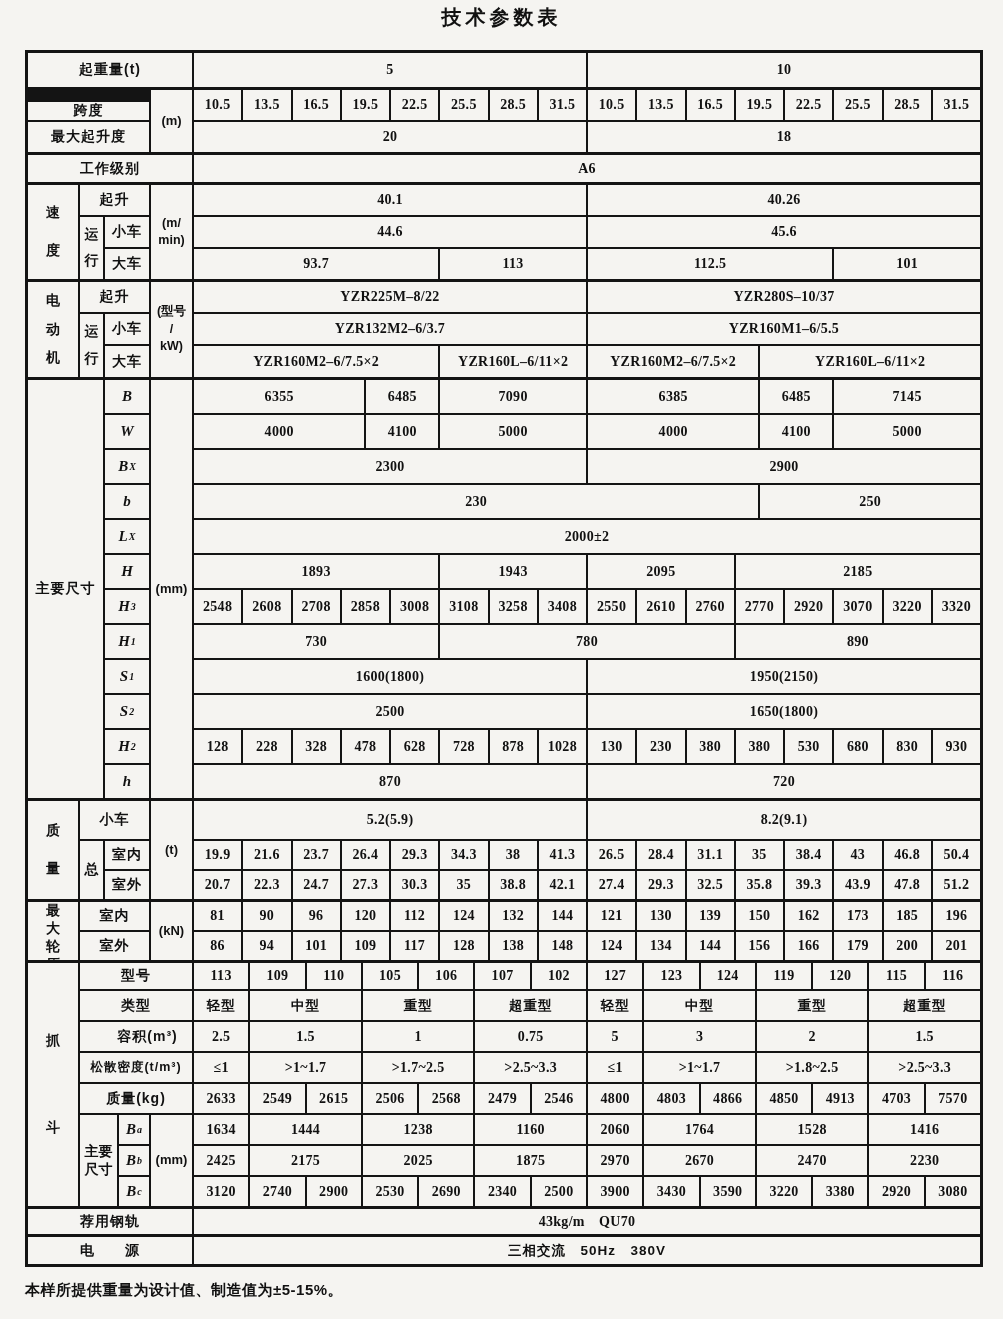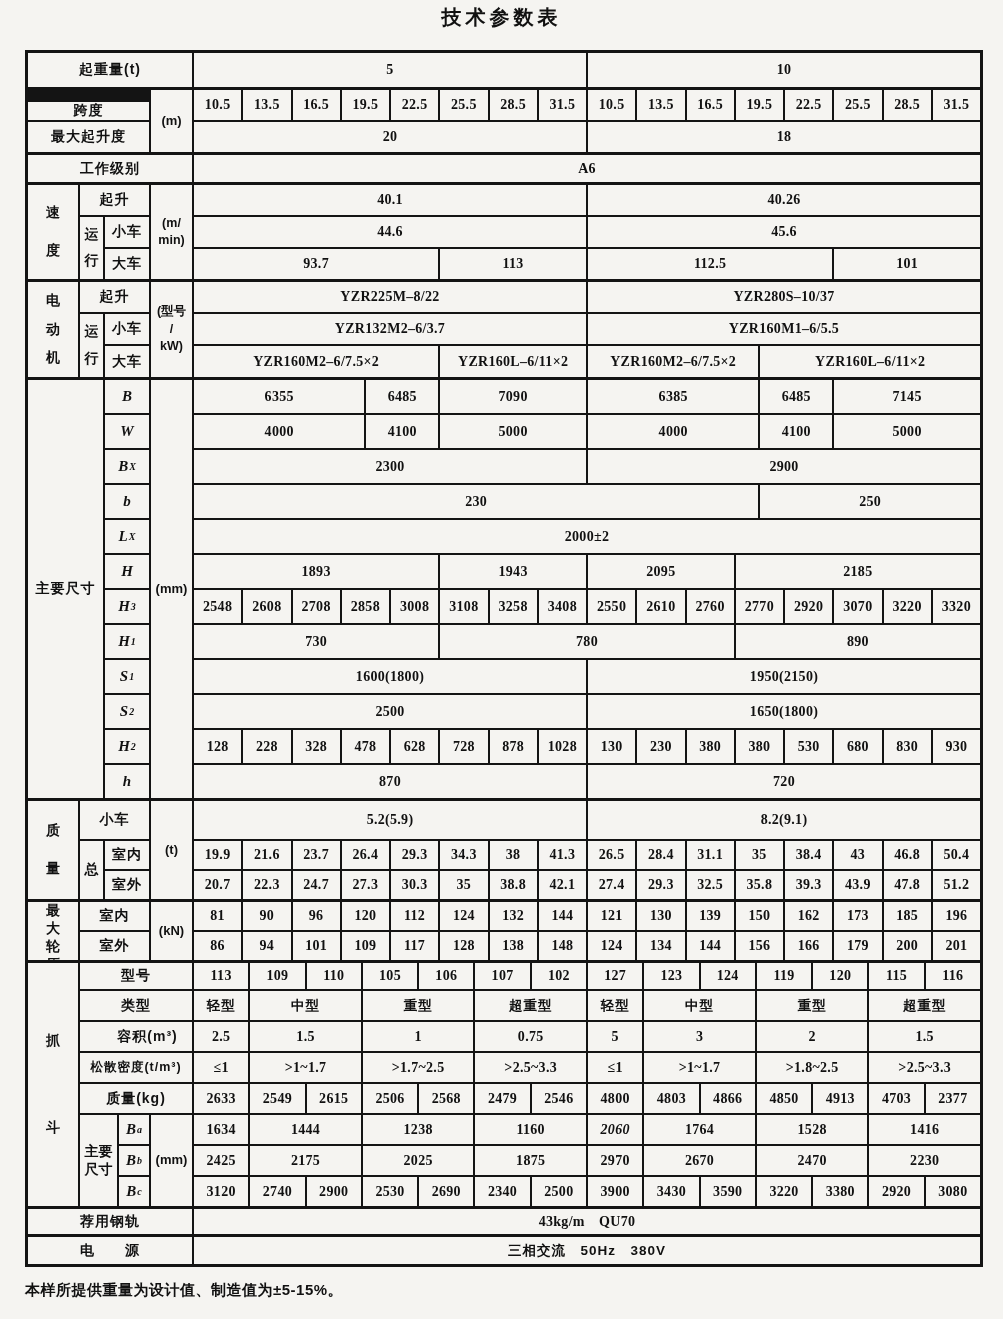--- a/index.html
+++ b/index.html
@@ -390,26 +390,26 @@
       <div class="cell d" style="grid-area: 5 / 8 / span 1 / span 1;">2506</div>
       <div class="cell d" style="grid-area: 5 / 9 / span 1 / span 1;">2568</div>
       <div class="cell d" style="grid-area: 5 / 10 / span 1 / span 1;">2479</div>
       <div class="cell d" style="grid-area: 5 / 11 / span 1 / span 1;">2546</div>
       <div class="cell d" style="grid-area: 5 / 12 / span 1 / span 1;">4800</div>
       <div class="cell d" style="grid-area: 5 / 13 / span 1 / span 1;">4803</div>
       <div class="cell d" style="grid-area: 5 / 14 / span 1 / span 1;">4866</div>
       <div class="cell d" style="grid-area: 5 / 15 / span 1 / span 1;">4850</div>
       <div class="cell d" style="grid-area: 5 / 16 / span 1 / span 1;">4913</div>
       <div class="cell d" style="grid-area: 5 / 17 / span 1 / span 1;">4703</div>
-      <div class="cell d" style="grid-area: 5 / 18 / span 1 / span 1;">2377</div>
+      <div class="cell d" style="grid-area: 5 / 18 / span 1 / span 1;">7570</div>
       <div class="cell d" style="grid-area: 6 / 5 / span 1 / span 1;">1634</div>
       <div class="cell d" style="grid-area: 6 / 6 / span 1 / span 2;">1444</div>
       <div class="cell d" style="grid-area: 6 / 8 / span 1 / span 2;">1238</div>
       <div class="cell d" style="grid-area: 6 / 10 / span 1 / span 2;">1160</div>
-      <div class="cell d" style="grid-area: 6 / 12 / span 1 / span 1; font-style: italic;">2060</div>
+      <div class="cell d" style="grid-area: 6 / 12 / span 1 / span 1;">2060</div>
       <div class="cell d" style="grid-area: 6 / 13 / span 1 / span 2;">1764</div>
       <div class="cell d" style="grid-area: 6 / 15 / span 1 / span 2;">1528</div>
       <div class="cell d" style="grid-area: 6 / 17 / span 1 / span 2;">1416</div>
       <div class="cell d" style="grid-area: 7 / 5 / span 1 / span 1;">2425</div>
       <div class="cell d" style="grid-area: 7 / 6 / span 1 / span 2;">2175</div>
       <div class="cell d" style="grid-area: 7 / 8 / span 1 / span 2;">2025</div>
       <div class="cell d" style="grid-area: 7 / 10 / span 1 / span 2;">1875</div>
       <div class="cell d" style="grid-area: 7 / 12 / span 1 / span 1;">2970</div>
       <div class="cell d" style="grid-area: 7 / 13 / span 1 / span 2;">2670</div>
       <div class="cell d" style="grid-area: 7 / 15 / span 1 / span 2;">2470</div>

